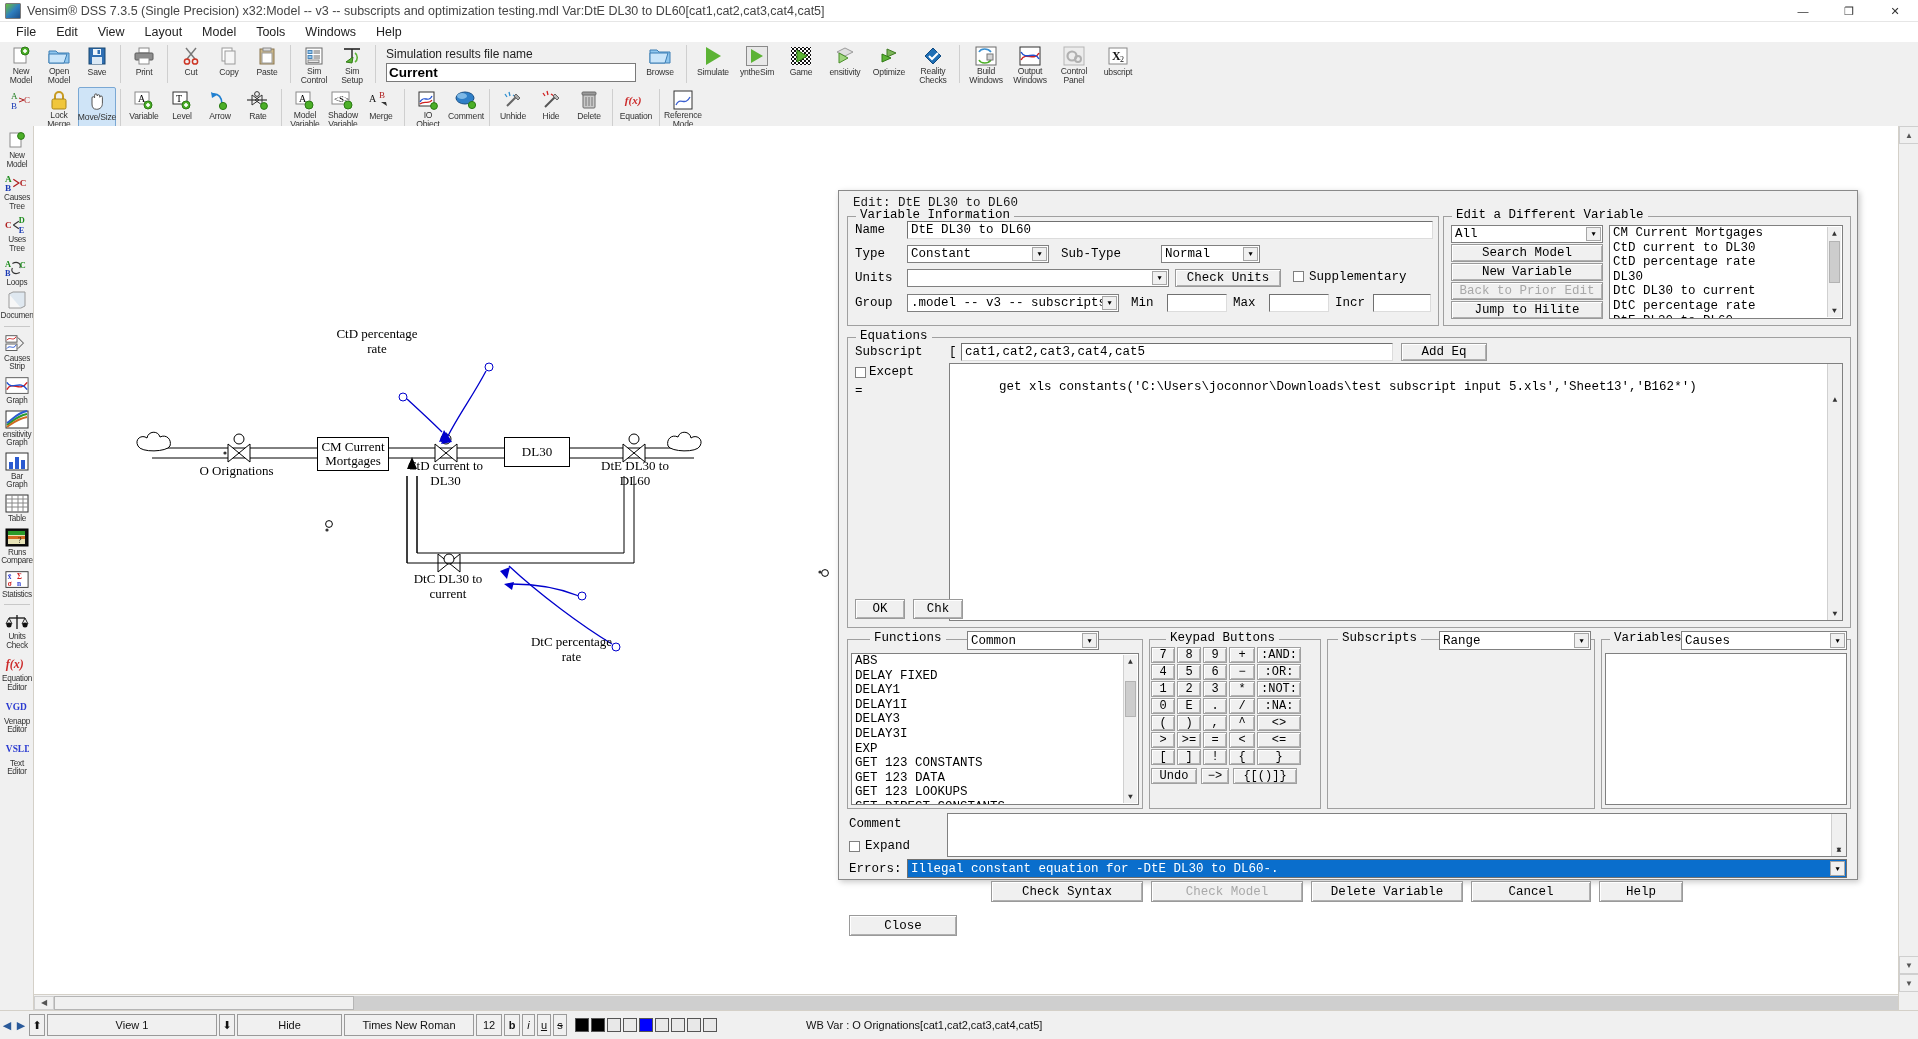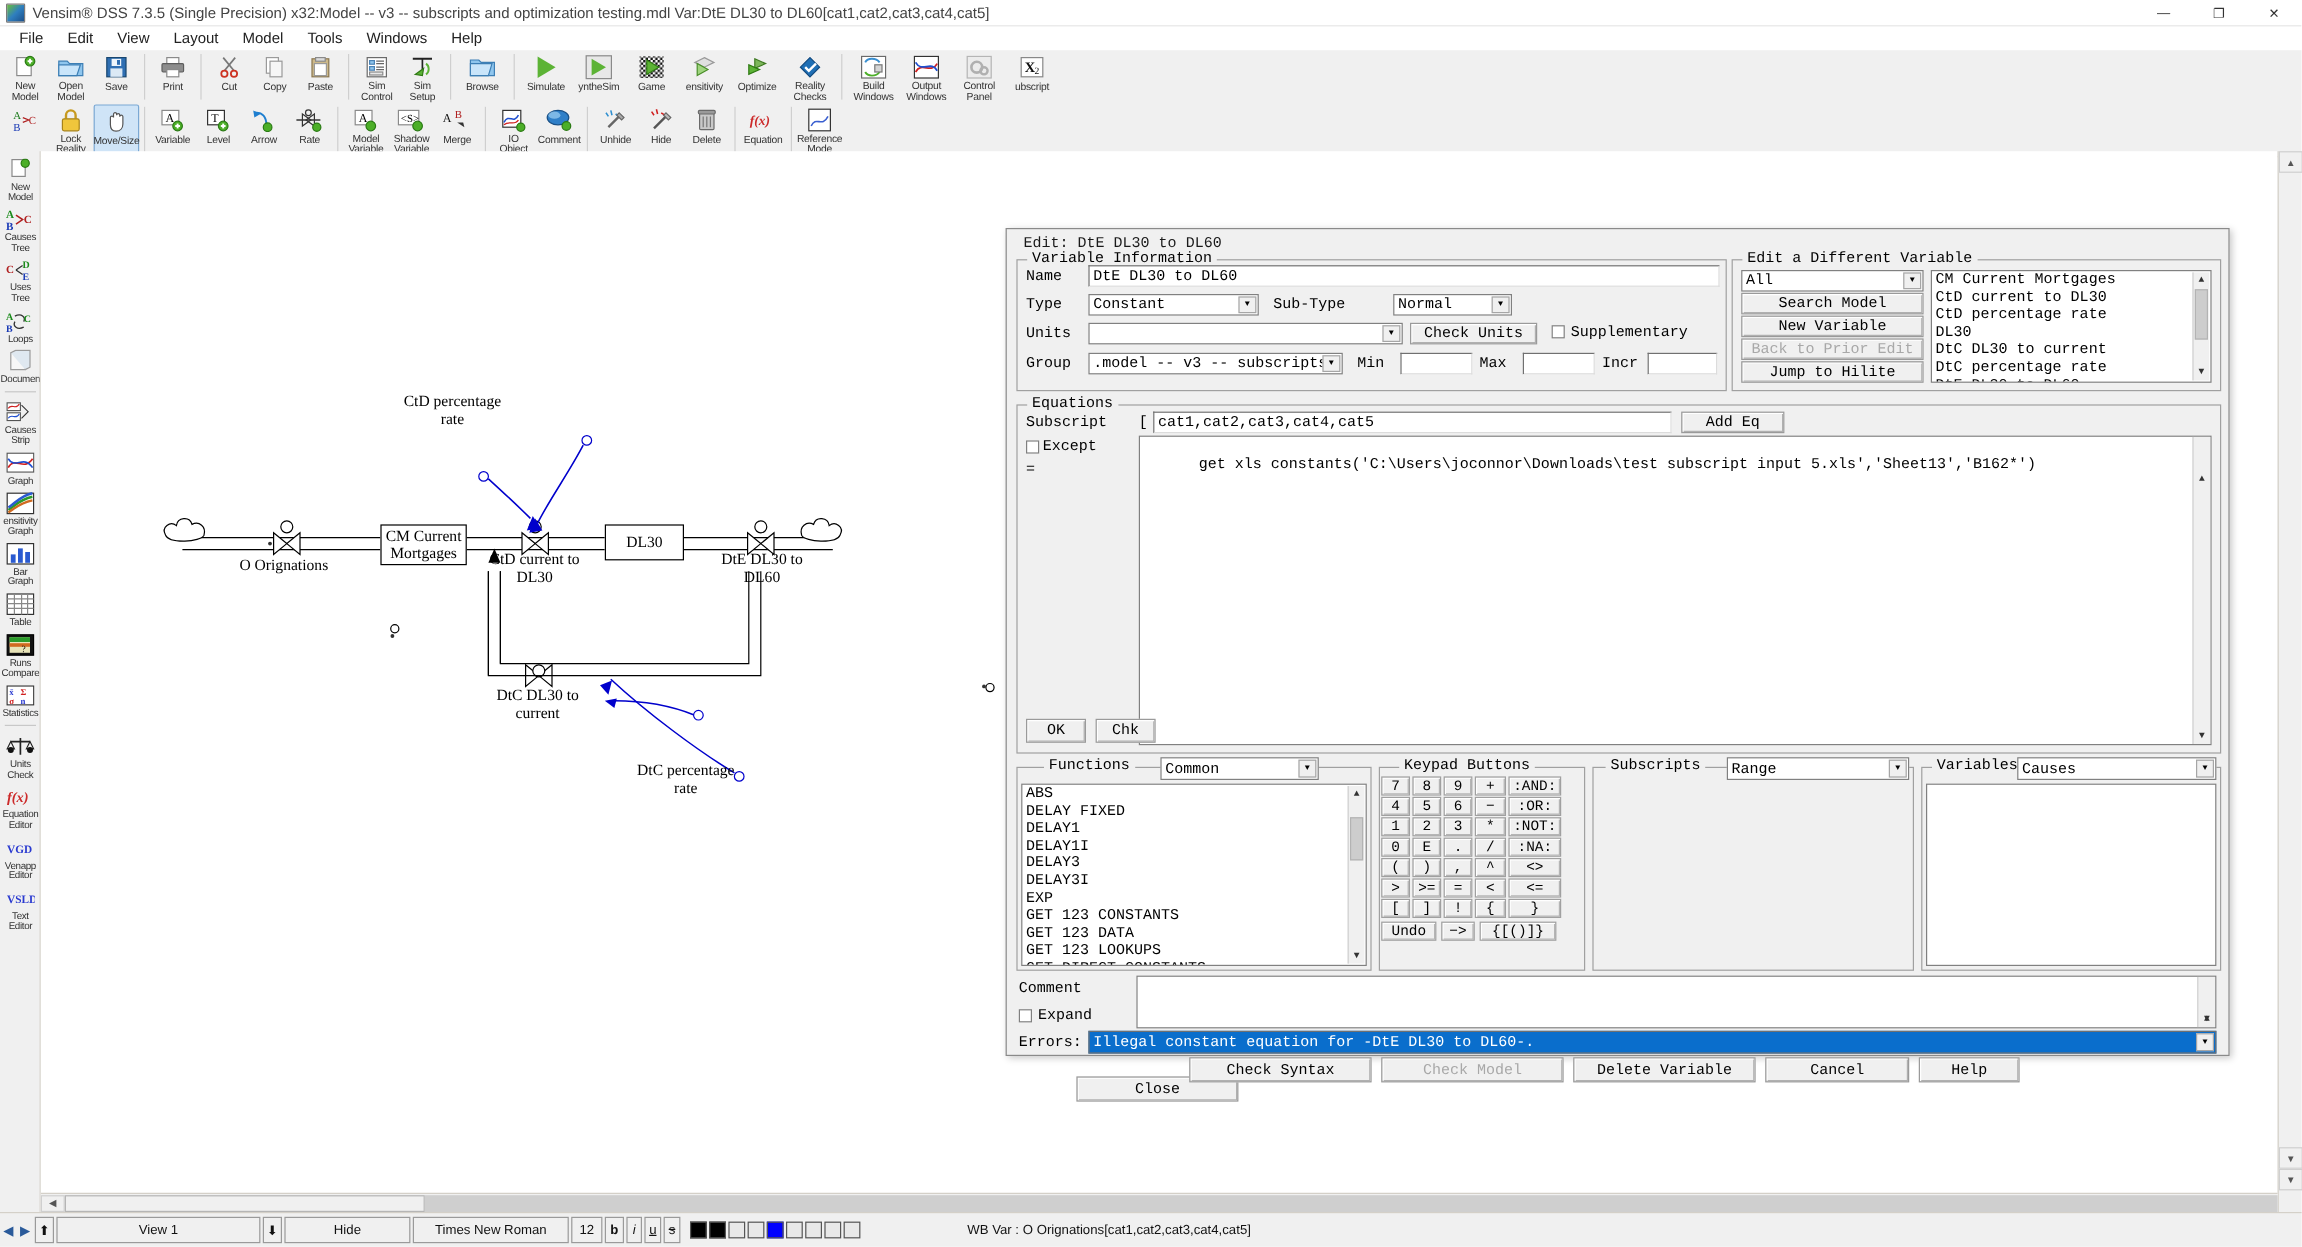--- a/index.html
+++ b/index.html
@@ -283,20 +283,24 @@
             <path d="M4 15l7-5-1 6z" fill="#5cb335" stroke="#2f7a14"></path>
             <path d="M13 6c3 2 3 7 0 9" fill="none" stroke="#5cb335" stroke-width="1.6"></path>
           </svg>
       </span>
       <span class="lbl">Sim
 Setup</span>
     </div>
 
     <div class="tsep"></div>
 
+    <div id="simfile">
+      <div class="cap">Simulation results file name</div>
+      <input id="simfile-input" value="Current" style="">
+    </div>
 
     <div class="tbtn wide">
       <span class="ico">
         <svg width="22" height="18" viewBox="0 0 22 18">
             <path d="M1 3h7l2 2h11v11H1z" fill="#8fc6ee" stroke="#3d7fb5"></path>
             <path d="M1 6h18l-3 10H1z" fill="#c9e5fa" stroke="#3d7fb5"></path>
           </svg>
       </span>
       <span class="lbl">Browse</span>
     </div>
@@ -432,21 +436,21 @@
     </div>
 
     <div class="tbtn">
       <span class="ico">
         <svg width="18" height="20" viewBox="0 0 18 20">
             <path d="M5 9V6a4 4 0 018 0v3" fill="none" stroke="#c79a20" stroke-width="2"></path>
             <rect x="2" y="9" width="14" height="10" rx="1.5" fill="#f0c63c" stroke="#a88318"></rect>
           </svg>
       </span>
       <span class="lbl">Lock
-Reality</span>
+Merge</span>
     </div>
 
     <div class="tbtn" style="background:#cfe4f7;border:1px solid #7aa8d4;border-radius:2px;">
       <span class="ico">
         <svg width="20" height="20" viewBox="0 0 20 20">
             <path d="M5 13V7a1.3 1.3 0 012.6 0V4.2a1.3 1.3 0 012.6 0V5a1.3 1.3 0 012.6 0v1.3a1.3 1.3 0 012.6 0v6c0 3.5-2.2 6-5.7 6S5 16.2 5 13z" fill="#fff" stroke="#555"></path>
           </svg>
       </span>
       <span class="lbl">Move/Size</span>
     </div>
@@ -1135,21 +1139,21 @@
       <span class="d" style="position:absolute;bottom:0;left:0;right:0;">▼</span>
     </span>
   </div>
 
   <div class="lab" style="left:10px;top:671px;">Errors:</div>
   <div id="errfield" style="left:68px;top:668px;width:940px;height:19px;">
     <span>Illegal constant equation for -DtE DL30 to DL60-.</span>
     <span class="arrow">▼</span>
   </div>
 
-  <div class="btn" style="left:10px;top:706px;width:135px;height:21px;margin-left:48px;">Close</div>
+  <div class="btn" style="left:10px;top:724px;width:108px;height:21px;">Close</div>
   <div class="btn" style="left:152px;top:690px;width:152px;height:21px;">Check Syntax</div>
   <div class="btn disabled" style="left:312px;top:690px;width:152px;height:21px;">Check Model</div>
   <div class="btn" style="left:472px;top:690px;width:152px;height:21px;">Delete Variable</div>
   <div class="btn" style="left:632px;top:690px;width:120px;height:21px;">Cancel</div>
   <div class="btn" style="left:760px;top:690px;width:84px;height:21px;">Help</div>
 </div>
 
 <div id="hscrollbar">
   <div class="sbbtn" style="height:14px;">◀</div>
   <div class="thumb"></div>

